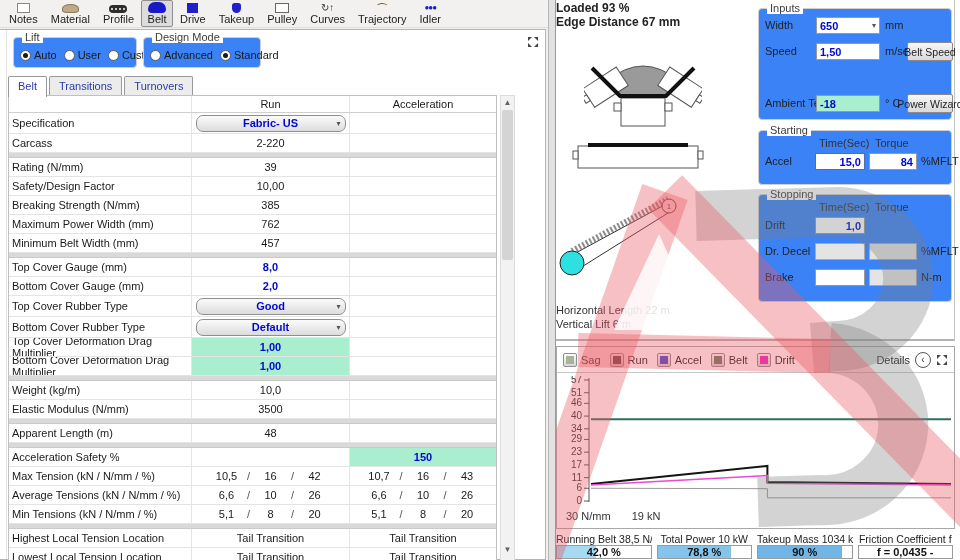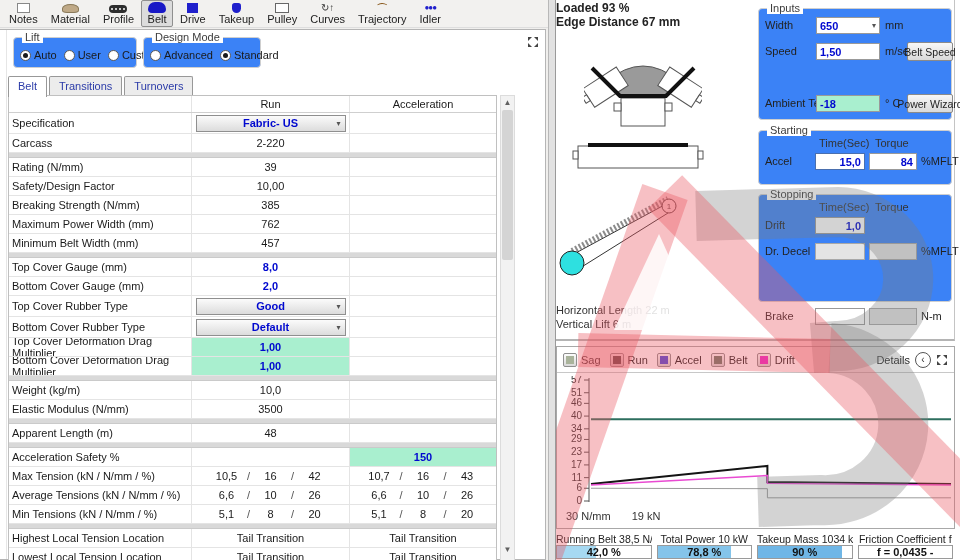--- a/index.html
+++ b/index.html
@@ -53,21 +53,21 @@
 .trow{display:flex;height:19px;border-bottom:1px solid #e4e4e4;background:#fff}
 .trow.tall{height:21px}
 .trow.thead{height:17px;border-bottom:1px solid #cfcfcf}
 .tcell{border-right:1px solid #e4e4e4;display:flex;align-items:center;overflow:hidden}
 .c-label{width:183px;padding-left:3px}
 .c-run{width:158px;justify-content:center}
 .c-accel{width:146px;justify-content:center;border-right:none}
 .sep{height:5px;background:#d9d9d9;border-bottom:1px solid #cacaca}
 .val-blue{color:#0008cf;font-weight:bold}
 .cell-green{background:#a9efcf;width:100%;height:100%;display:flex;align-items:center;justify-content:center}
-.dd{width:150px;height:17px;border:1px solid #8f8f8f;border-radius:0;
+.dd{width:150px;height:17px;border:1px solid #8f8f8f;border-radius:7px;
   background:linear-gradient(#fbfbfb,#dcdcdc);display:flex;align-items:center;justify-content:center;
   position:relative;color:#0008cf;font-weight:bold;cursor:default}
 .dd .ar{position:absolute;right:4px;color:#555;font-size:8px;font-weight:normal}
 .triple{display:flex;justify-content:center;width:100%}
 .triple span{width:30px;text-align:center}
 .triple span.sl{width:14px;color:#555}
 
 #vscroll{position:absolute;left:500px;top:65px;width:15px;height:466px;background:#f2f2f2;border:1px solid #dcdcdc}
 .sc-arrow{position:absolute;left:0;width:13px;height:13px;display:flex;align-items:center;justify-content:center;color:#606060;font-size:8px;background:#f2f2f2}
 #sc-up{top:0}#sc-dn{bottom:4px}
@@ -595,21 +595,21 @@
             <div class="frow" style="top: 48px;">
               <span class="flabel">Dr. Decel</span>
               <div class="field right gray" style="left: 56px; width: 50px; top: 0px;">
                 <span></span>
               </div>
               <div class="field right gray" style="left: 110px; width: 48px; top: 0px;">
                 <span></span>
               </div>
               <span class="funit" style="left: 162px;">%MFLT</span>
             </div>
-            <div class="frow" style="top: 74px; margin-top: 39px;">
+            <div class="frow" style="top: 74px;">
               <span class="flabel">Brake</span>
               <div class="field right" style="left: 56px; width: 50px; top: 0px;">
                 <span></span>
               </div>
               <div class="field right gray" style="left: 110px; width: 48px; top: 0px;">
                 <span></span>
               </div>
               <span class="funit" style="left: 162px;">N-m</span>
             </div>
           </div>

